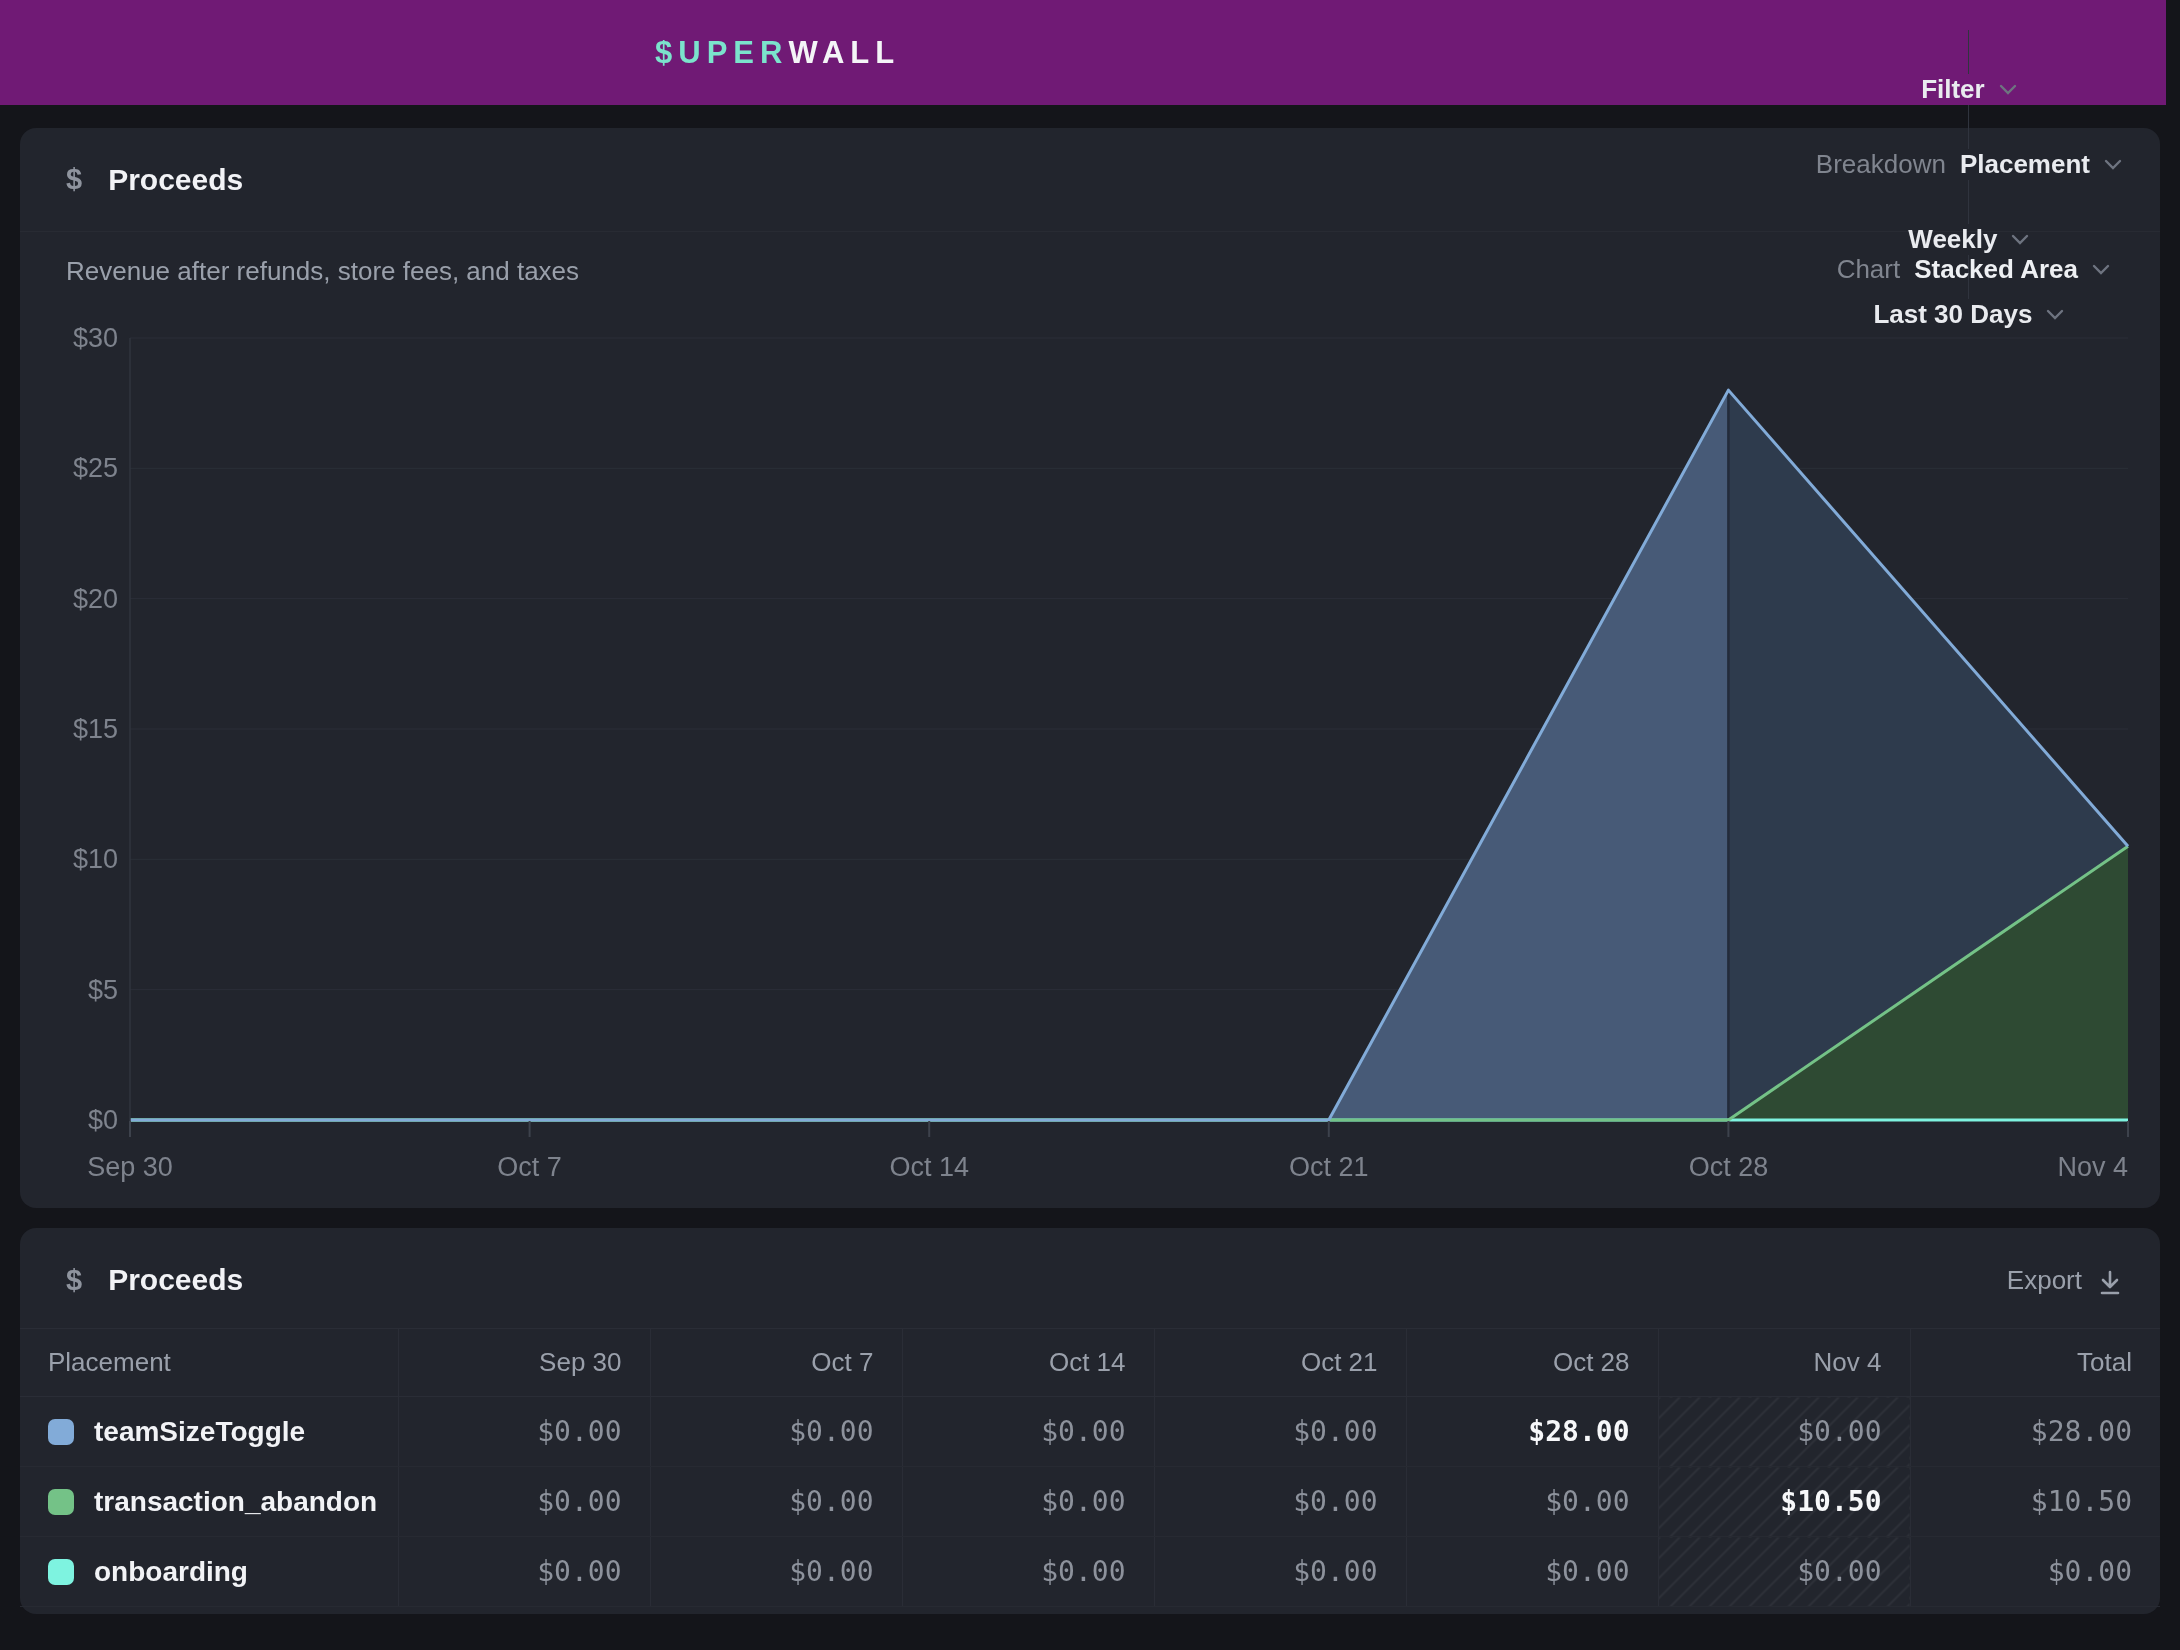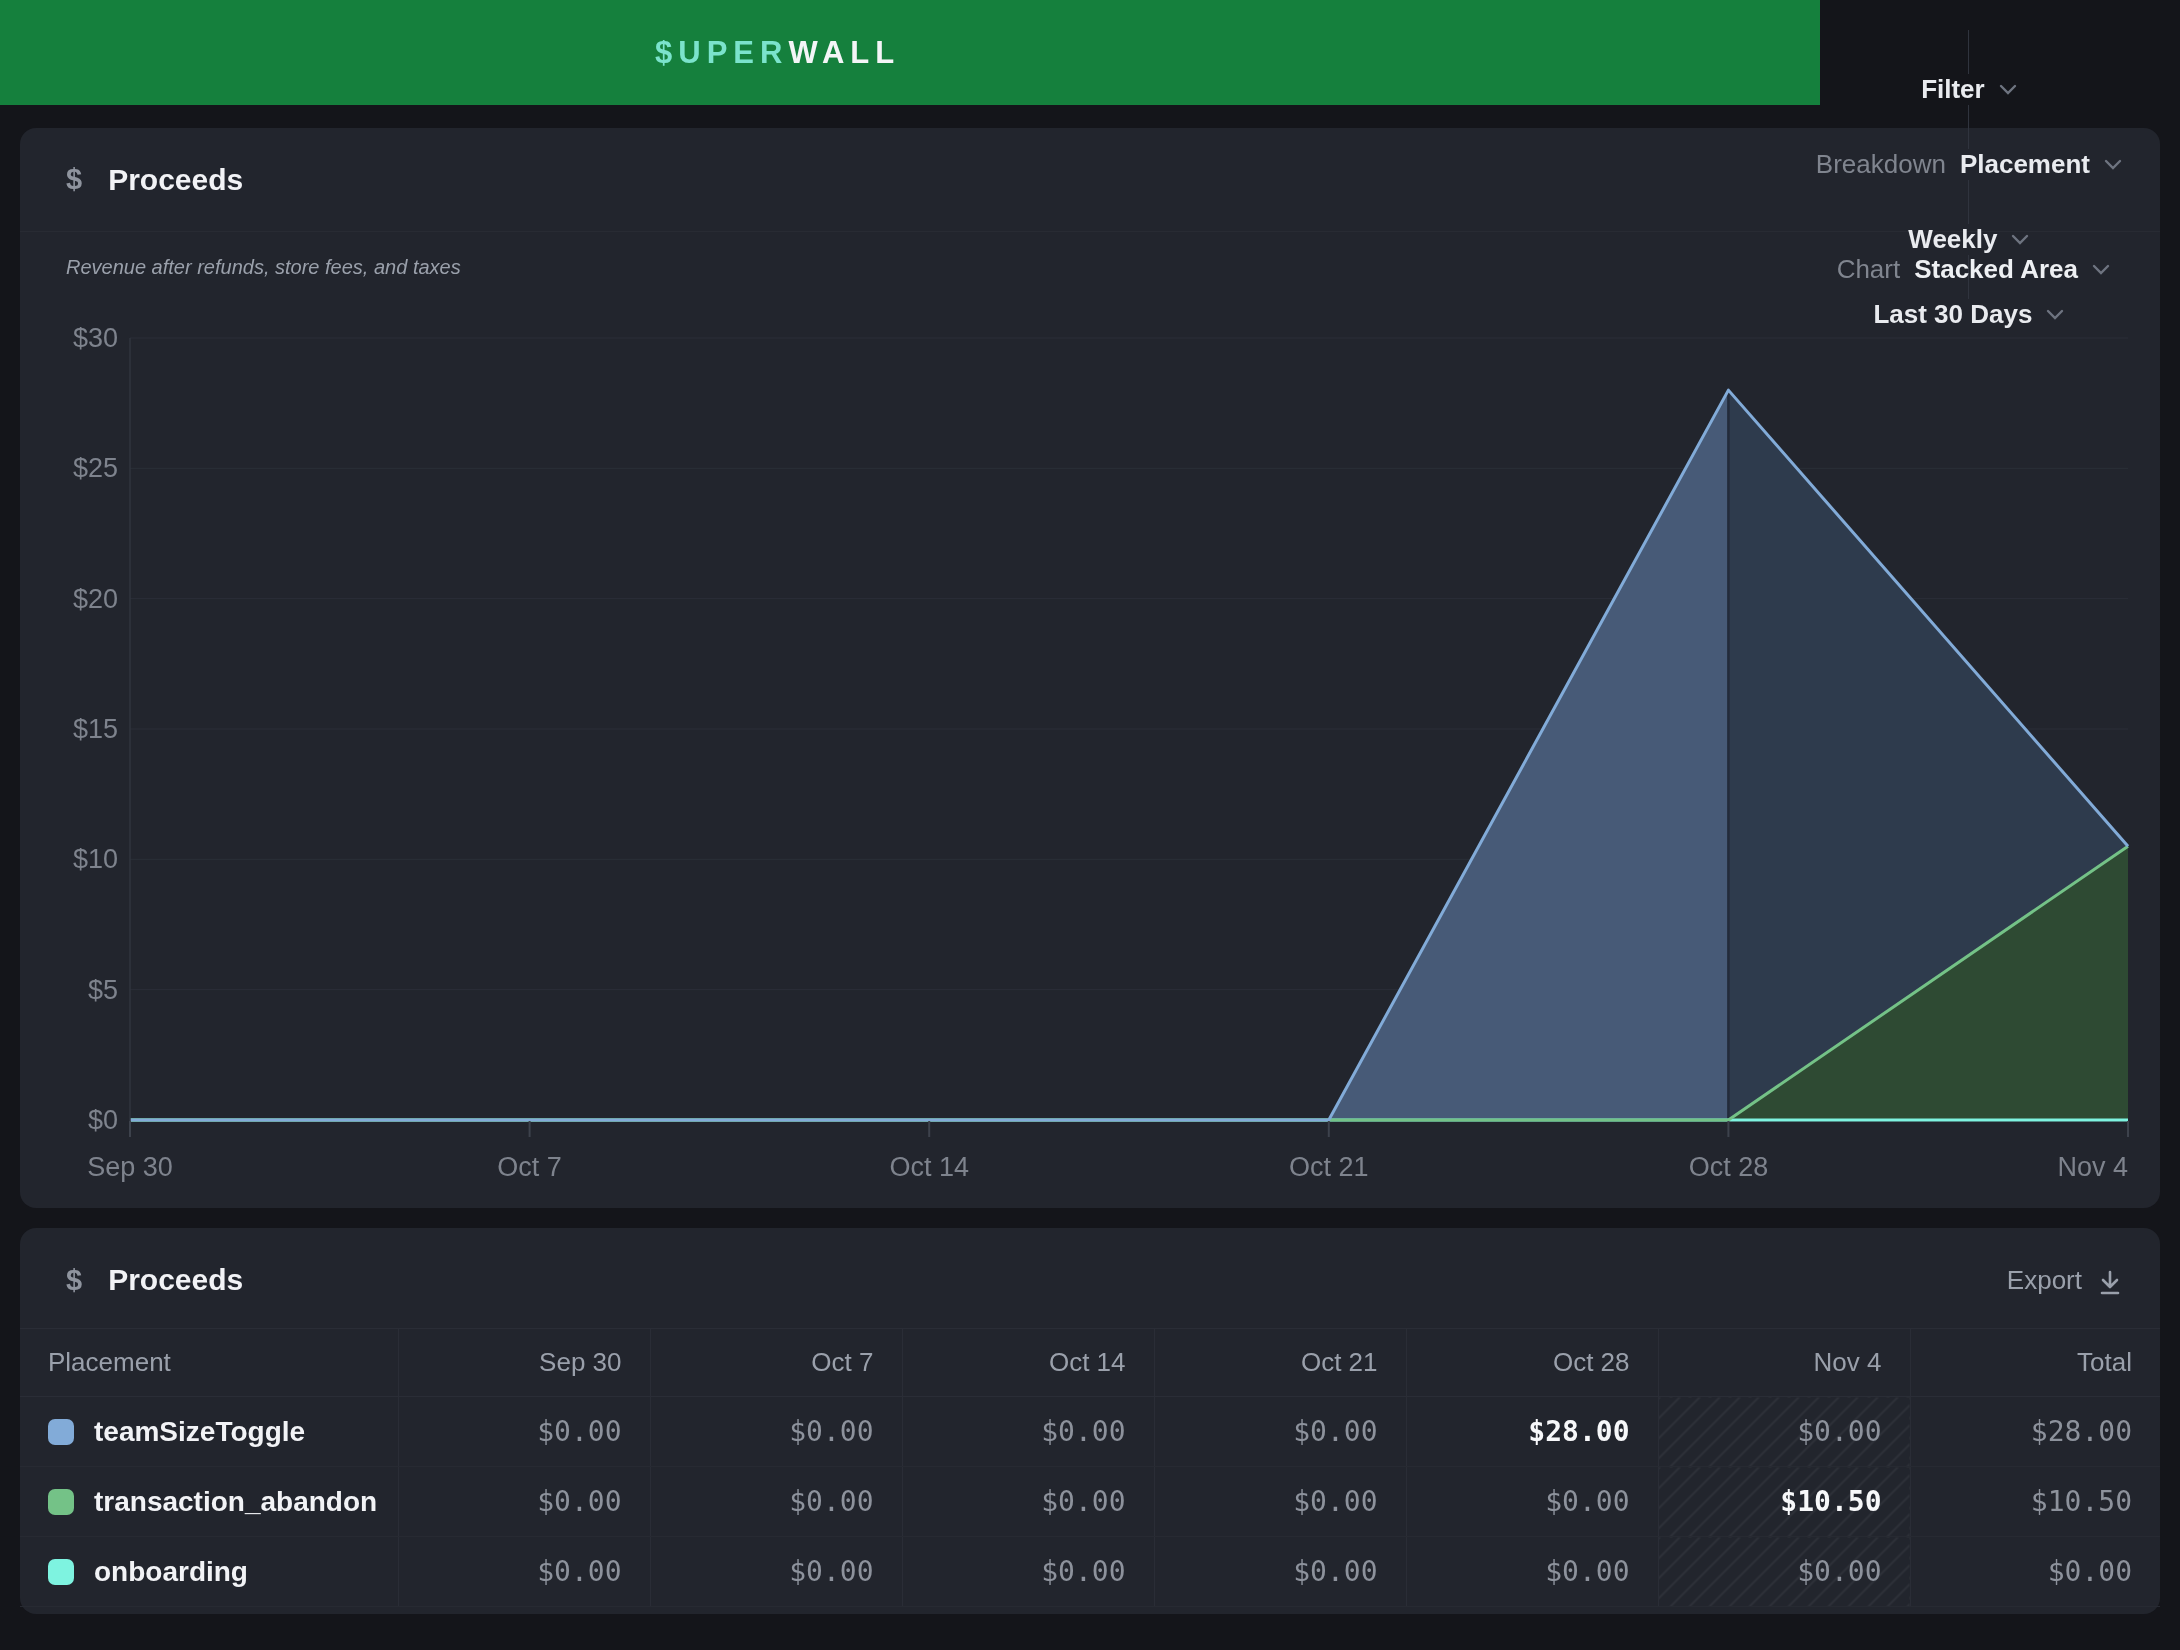--- a/index.html
+++ b/index.html
@@ -8,22 +8,22 @@
     background:#14151a;
     font-family:"Liberation Sans",sans-serif;
     color:#eef0f3;
     overflow:hidden;
     position:relative;
   }
   #app{position:absolute;inset:0;}
 
   
   .topbar{
-    position:absolute;left:0;top:0;width:1820px;height:105px;
-    background:#15803d;
+    position:absolute;left:0;top:0;width:2166px;height:105px;
+    background:#701a75;
   }
   .logo{
     position:absolute;left:655px;top:0;height:105px;
     display:flex;align-items:center;
     font-size:31px;font-weight:800;letter-spacing:6px;
   }
   .logo .mint{color:#7be3cc;}
   .logo .white{color:#f4f5f7;}
 
   
@@ -47,21 +47,21 @@
   .controls{display:flex;align-items:center;flex-direction:column;}
   .ctl{display:flex;align-items:center;gap:14px;font-size:26px;font-weight:600;color:#e9ebef;cursor:pointer;}
   .ctl .muted{color:#80858f;font-weight:400;}
   .vdiv{width:1px;height:44px;background:#30343e;margin:0 30px;}
   .chev{display:inline-block;}
   .chev svg{display:block;}
 
   
   .subtitle{
     position:absolute;left:46px;top:128px;
-    font-size:20px;color:#9aa0ab;font-style:italic;
+    font-size:26px;color:#9aa0ab;
   }
   .chart-type{
     position:absolute;right:50px;top:126px;
     display:flex;align-items:center;gap:14px;
     font-size:26px;cursor:pointer;margin-left:12px;
   }
   .chart-type .muted{color:#80858f;}
   .chart-type .val{color:#eef0f3;font-weight:700;}
 
   #chart-svg{position:absolute;left:0;top:170px;}

